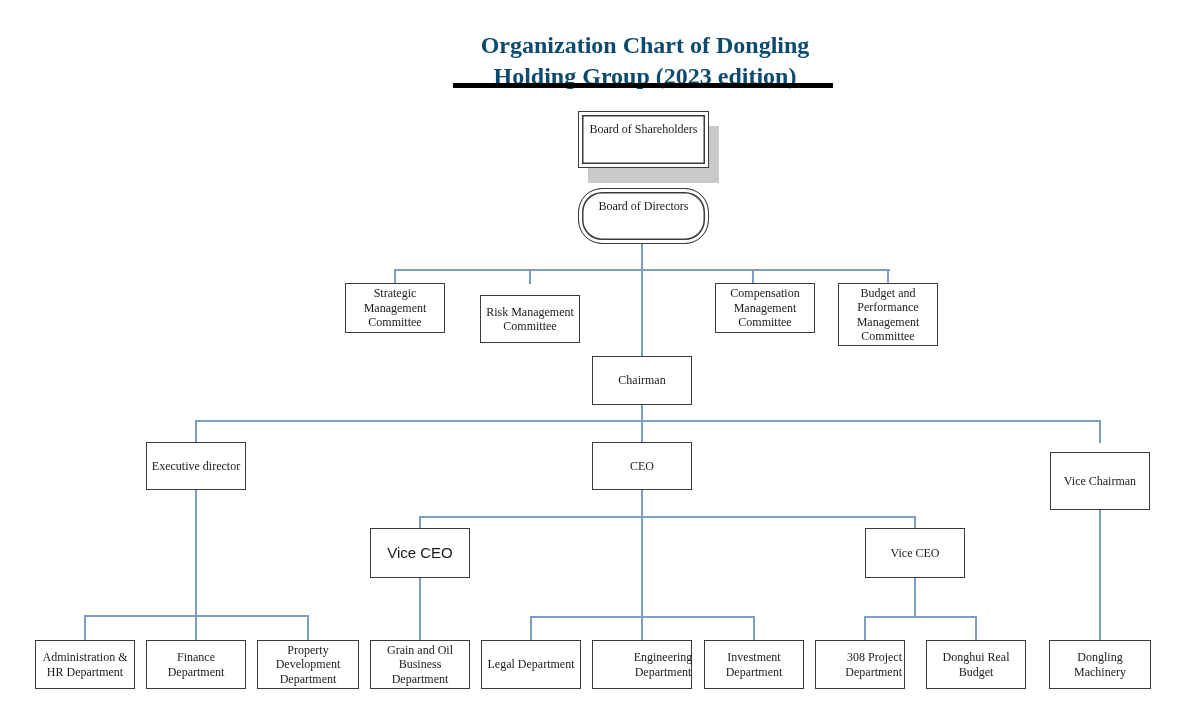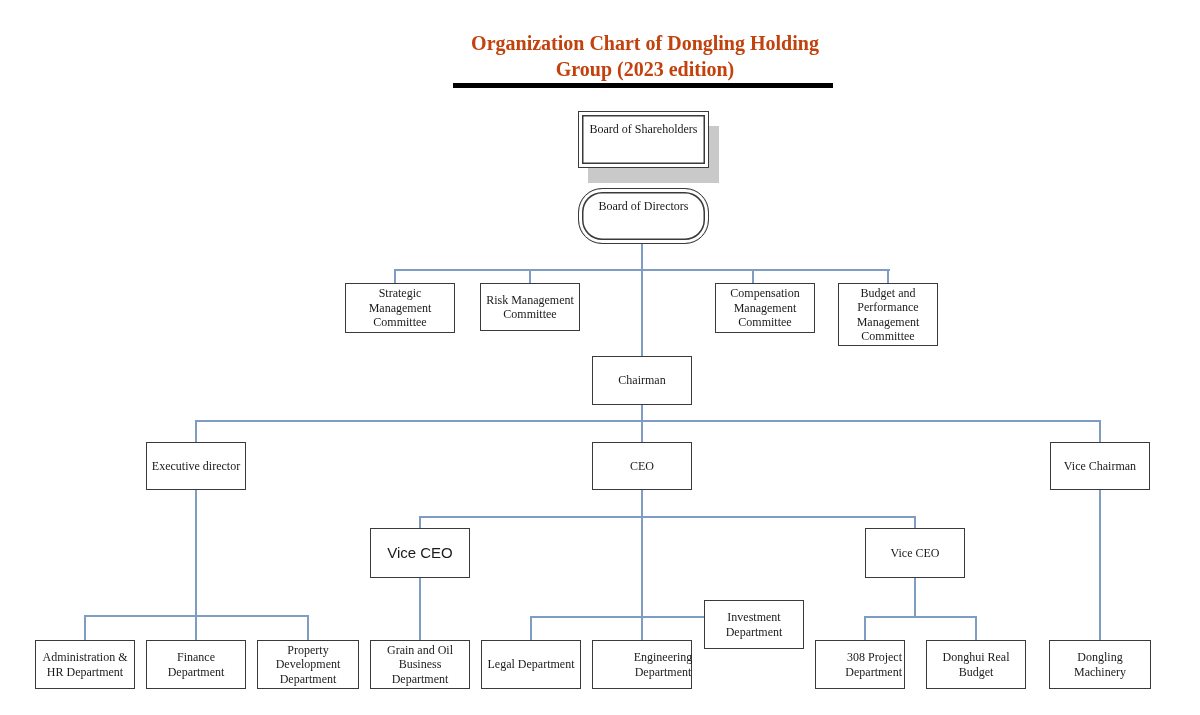--- a/index.html
+++ b/index.html
@@ -2,21 +2,21 @@
 <html style="--connector: #7F9CC3; --box-border: #3A3A3A; --shadow: #C9C9C9; --title-underline: #000000;"><head>
 <meta charset="utf-8">
 <style>
   html,body{margin:0;padding:0;background:#fff;}
   #stage{
     position:relative;width:1200px;height:715px;background:#ffffff;
     font-family:"Liberation Serif", serif;color:#1a1a1a;overflow:hidden;
   }
   .title{
     position:absolute;left:445px;top:30px;width:400px;text-align:center;
-    font-weight:bold;font-size:20px;line-height:1.3;color:#c2410c;
+    font-weight:bold;font-size:24px;line-height:1.3;color:#0c4a6e;
     font-family:"Liberation Serif", serif;
   }
   .title-underline{
     position:absolute;left:453px;top:83px;width:380px;height:5px;
     background:var(--title-underline,#000);
   }
   .box{
     position:absolute;box-sizing:border-box;background:#fff;
     border:1.5px solid var(--box-border,#3a3a3a);
     display:flex;align-items:center;justify-content:center;
@@ -68,38 +68,38 @@
       <div class="vline" style="left: 914.25px; top: 577.25px; width: 1.5px; height: 40.5px;"></div>
       <div class="hline" style="left: 864.25px; top: 616.25px; width: 112.5px; height: 1.5px;"></div>
       <div class="vline" style="left: 864.25px; top: 616.25px; width: 1.5px; height: 24.5px;"></div>
       <div class="vline" style="left: 975.25px; top: 616.25px; width: 1.5px; height: 24.5px;"></div>
       <div class="vline" style="left: 1099.25px; top: 489.25px; width: 1.5px; height: 151.5px;"></div>
     </div>
 
   <div class="box double shadowed" style="left:578px;top:111px;width:131px;height:57px;">Board of Shareholders</div>
   <div class="box double" style="left:578px;top:188px;width:131px;height:56px;border-radius:24px;">Board of Directors</div>
 
-  <div class="box" style="left:345px;top:283px;width:110px;height:50px;">Strategic Management Committee</div>
-  <div class="box" style="left:480px;top:283px;width:100px;height:48px;font-family:Liberation Serif, serif;">Risk Management Committee</div>
+  <div class="box" style="left:345px;top:283px;width:100px;height:50px;">Strategic Management Committee</div>
+  <div class="box" style="left:480px;top:295px;width:100px;height:48px;font-family:Liberation Serif, serif;">Risk Management Committee</div>
   <div class="box" style="left:703px;top:283px;width:100px;height:50px;margin-left:12px;">Compensation Management Committee</div>
   <div class="box" style="left:838px;top:283px;width:100px;height:63px;">Budget and Performance Management Committee</div>
 
   <div class="box" style="left:592px;top:356px;width:100px;height:49px;">Chairman</div>
 
   <div class="box" style="left:146px;top:442px;width:100px;height:48px;">Executive director</div>
   <div class="box" style="left:592px;top:442px;width:100px;height:48px;text-align:right;">CEO</div>
-  <div class="box" style="left:1050px;top:442px;width:100px;height:48px;">Vice Chairman</div>
+  <div class="box" style="left:1050px;top:452px;width:100px;height:58px;">Vice Chairman</div>
 
   <div class="box sans" style="left:370px;top:528px;width:100px;height:50px;">Vice CEO</div>
   <div class="box" style="left:865px;top:528px;width:100px;height:50px;">Vice CEO</div>
 
   <div class="box" style="left:35px;top:640px;width:100px;height:49px;">Administration &amp; HR Department</div>
   <div class="box" style="left:146px;top:640px;width:100px;height:49px;">Finance Department</div>
   <div class="box" style="left:257px;top:640px;width:102px;height:49px;">Property Development Department</div>
   <div class="box" style="left:370px;top:640px;width:100px;height:49px;">Grain and Oil Business Department</div>
   <div class="box" style="left:481px;top:640px;width:100px;height:49px;">Legal Department</div>
   <div class="box" style="left:592px;top:640px;width:100px;height:49px;padding-left:44px;">Engineering Department</div>
-  <div class="box" style="left:704px;top:600px;width:100px;height:49px;">Investment Department</div>
+  <div class="box" style="left:704px;top:640px;width:100px;height:49px;">Investment Department</div>
   <div class="box" style="left:815px;top:640px;width:90px;height:49px;text-align:right;">308 Project Department</div>
   <div class="box" style="left:926px;top:640px;width:100px;height:49px;">Donghui Real Budget</div>
   <div class="box" style="left:1049px;top:640px;width:102px;height:49px;">Dongling Machinery</div>
 
 </div>
 
 </body></html>

